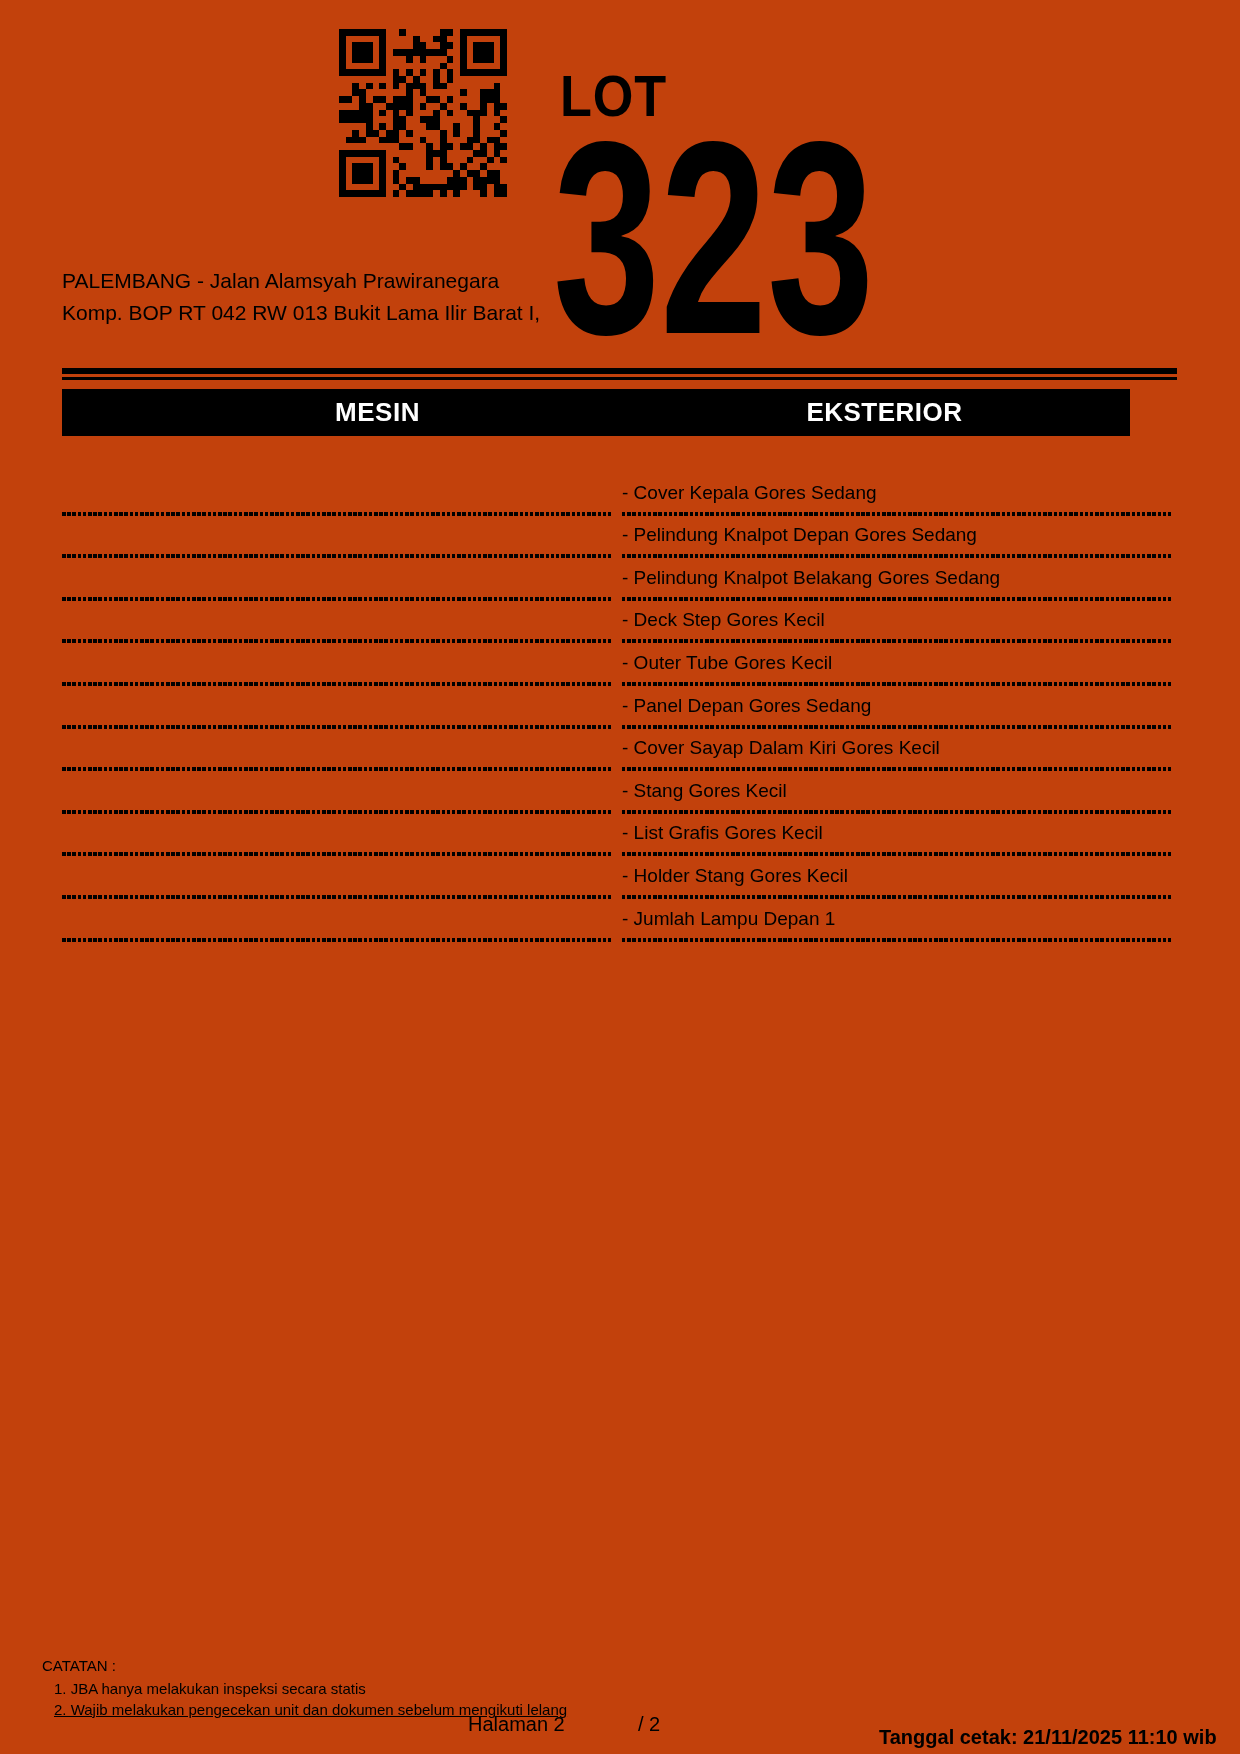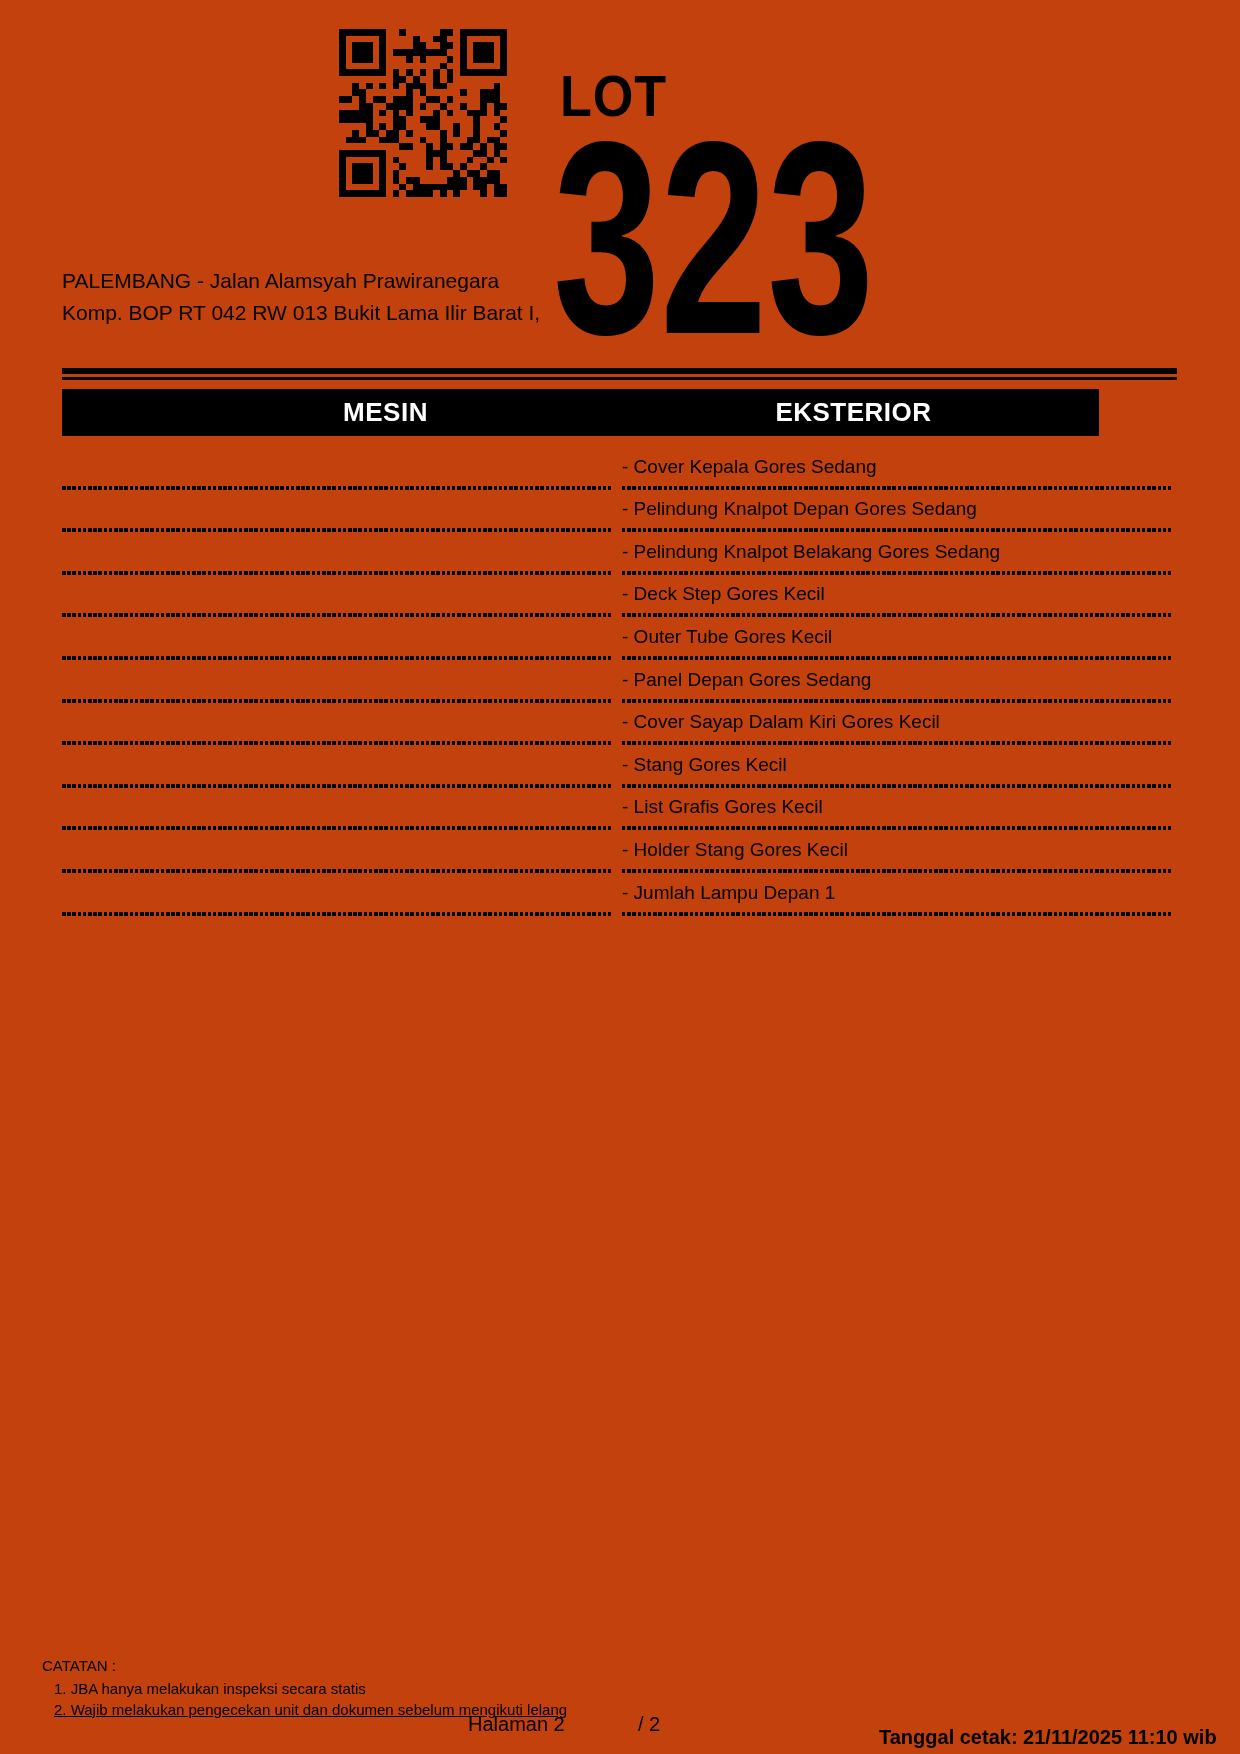--- a/index.html
+++ b/index.html
@@ -40,25 +40,25 @@
   .rule-thick { position: absolute; left: 62px; top: 368px; width: 1115px; height: 5.5px; background: #000; }
   .rule-thin  { position: absolute; left: 62px; top: 376.5px; width: 1115px; height: 3px; background: #000; }
 
   
   .colhead {
     position: absolute; top: 389px; height: 47px;
     background: #000; color: #fff;
     display: flex; align-items: center; justify-content: center;
     font-size: 26px; font-weight: bold; letter-spacing: 0.5px;
   }
-  .colhead.left  { left: 62px;  width: 631px; padding-left: 8px; }
-  .colhead.right { left: 608px; width: 491px; }
-
-  
-  .col { position: absolute; top: 447px; }
+  .colhead.left  { left: 62px;  width: 631px; }
+  .colhead.right { left: 639px; width: 491px; }
+
+  
+  .col { position: absolute; top: 473px; }
   .col.left  { left: 62px;  width: 549px; }
   .col.right { left: 622px; width: 551px; }
   .row { position: relative; height: 42.6px; }
   .row .txt {
     position: absolute; left: 0; bottom: 14px;
     font-size: 19px; line-height: 1; white-space: nowrap;
   }
   .row .dash {
     position: absolute; left: 0; right: 0; bottom: 0; height: 4px;
     background: repeating-linear-gradient(to right, #000 0 3.5px, transparent 3.5px 5.2px);

